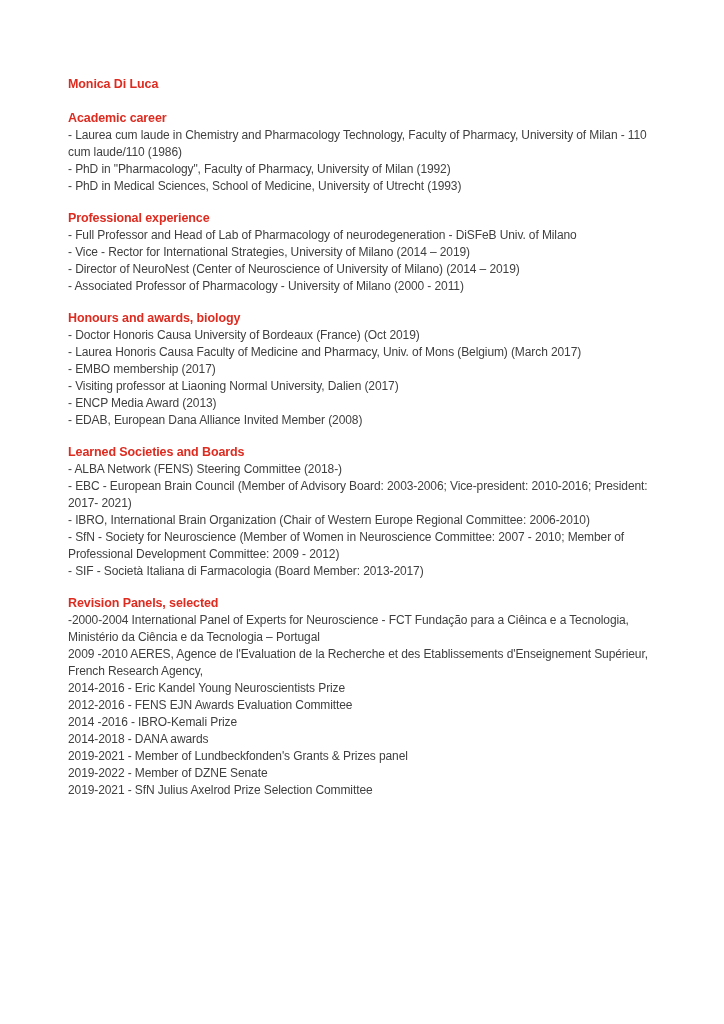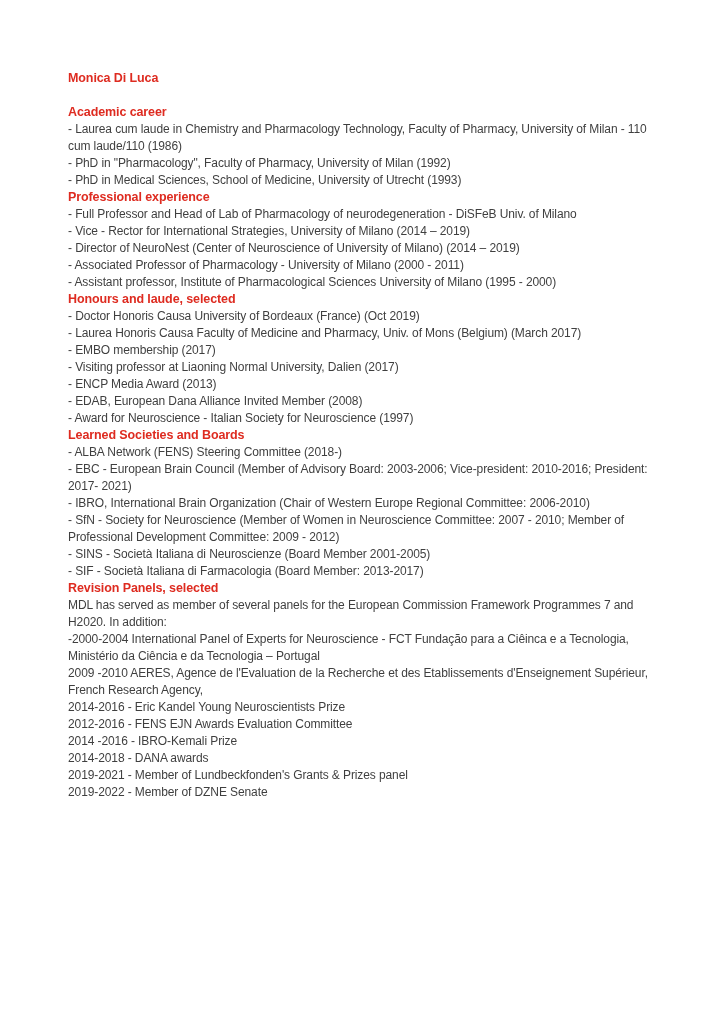--- a/index.html
+++ b/index.html
@@ -11,34 +11,35 @@
     position: relative;
     width: 724px;
     height: 1024px;
     background: #ffffff;
     overflow: hidden;
     font-family: "Liberation Sans", "DejaVu Sans", sans-serif;
   }
   .content {
     position: absolute;
     left: 68px;
-    top: 70px;
+    top: 76px;
     width: 592px;
     font-size: 12px;
     line-height: 17px;
     letter-spacing: -0.1px;
     color: var(--text, #3f3f3f);
   }
   .author {
     color: var(--accent, #de2b20);
     font-weight: bold;
     font-size: 12.5px;
     margin: 0 0 17px 0;
   }
   .cv-section {
+    margin-top: 15px;
   }
   .cv-section h2 {
     color: var(--accent, #de2b20);
     font-weight: bold;
     font-size: 12.5px;
     line-height: 17px;
     margin: 0;
   }
   .cv-section p {
     margin: 0;
@@ -56,48 +57,45 @@
           <p>- Laurea cum laude in Chemistry and Pharmacology Technology, Faculty of Pharmacy, University of Milan - 110 cum laude/110 (1986)</p>
           <p>- PhD in "Pharmacology", Faculty of Pharmacy, University of Milan (1992)</p>
           <p>- PhD in Medical Sciences, School of Medicine, University of Utrecht (1993)</p>
         </section>
         <section class="cv-section">
           <h2>Professional experience</h2>
           <p>- Full Professor and  Head of Lab of Pharmacology of neurodegeneration - DiSFeB Univ. of Milano</p>
           <p>- Vice - Rector for International Strategies, University of Milano (2014 – 2019)</p>
           <p>- Director of NeuroNest (Center of Neuroscience of University of Milano) (2014 – 2019)</p>
           <p>- Associated Professor of Pharmacology - University of Milano (2000 - 2011)</p>
-          <p>- Assistant professor, Institute of Pharmacological Sciences University of Milano (1995 - 2000)</p>
         </section>
         <section class="cv-section">
-          <h2>Honours and laude, selected</h2>
+          <h2>Honours and awards, biology</h2>
           <p>- Doctor Honoris Causa University of Bordeaux (France) (Oct 2019)</p>
           <p>- Laurea Honoris Causa Faculty of Medicine and Pharmacy, Univ. of Mons (Belgium) (March 2017)</p>
           <p>- EMBO membership (2017)</p>
           <p>- Visiting professor at Liaoning Normal University, Dalien (2017)</p>
           <p>- ENCP Media Award (2013)</p>
           <p>- EDAB, European Dana Alliance Invited Member (2008)</p>
-          <p>- Award for Neuroscience - Italian Society for Neuroscience (1997)</p>
         </section>
         <section class="cv-section">
           <h2>Learned Societies and Boards</h2>
           <p>- ALBA Network (FENS) Steering Committee (2018-)</p>
           <p>- EBC - European Brain Council (Member of Advisory Board: 2003-2006; Vice-president: 2010-2016; President: 2017- 2021)</p>
           <p>- IBRO, International Brain Organization (Chair of Western Europe Regional Committee: 2006-2010)</p>
           <p>- SfN - Society for Neuroscience (Member of Women in Neuroscience Committee: 2007 - 2010; Member of Professional Development Committee: 2009 - 2012)</p>
-          <p>- SINS - Società Italiana di Neuroscienze (Board Member 2001-2005)</p>
           <p>- SIF - Società Italiana di Farmacologia (Board Member: 2013-2017)</p>
         </section>
         <section class="cv-section">
           <h2>Revision Panels, selected</h2>
-          <p>MDL has served as member of several panels for the European Commission Framework Programmes 7 and H2020. In addition:</p>
           <p>-2000-2004 International Panel of Experts for Neuroscience - FCT Fundação para a Ciêinca e a Tecnologia, Ministério da Ciência e da Tecnologia – Portugal</p>
           <p>2009 -2010 AERES, Agence de l'Evaluation de la Recherche et des Etablissements d'Enseignement Supérieur, French Research Agency,</p>
           <p>2014-2016 - Eric Kandel Young Neuroscientists Prize</p>
           <p>2012-2016 - FENS EJN Awards Evaluation Committee</p>
           <p>2014 -2016 - IBRO-Kemali Prize</p>
           <p>2014-2018 - DANA awards</p>
           <p>2019-2021 - Member of Lundbeckfonden's Grants &amp; Prizes panel</p>
           <p>2019-2022 - Member of DZNE Senate</p>
+          <p>2019-2021 - SfN Julius Axelrod Prize Selection Committee</p>
         </section>
       </div>
   </div>
 </div>
 
 </body></html>

